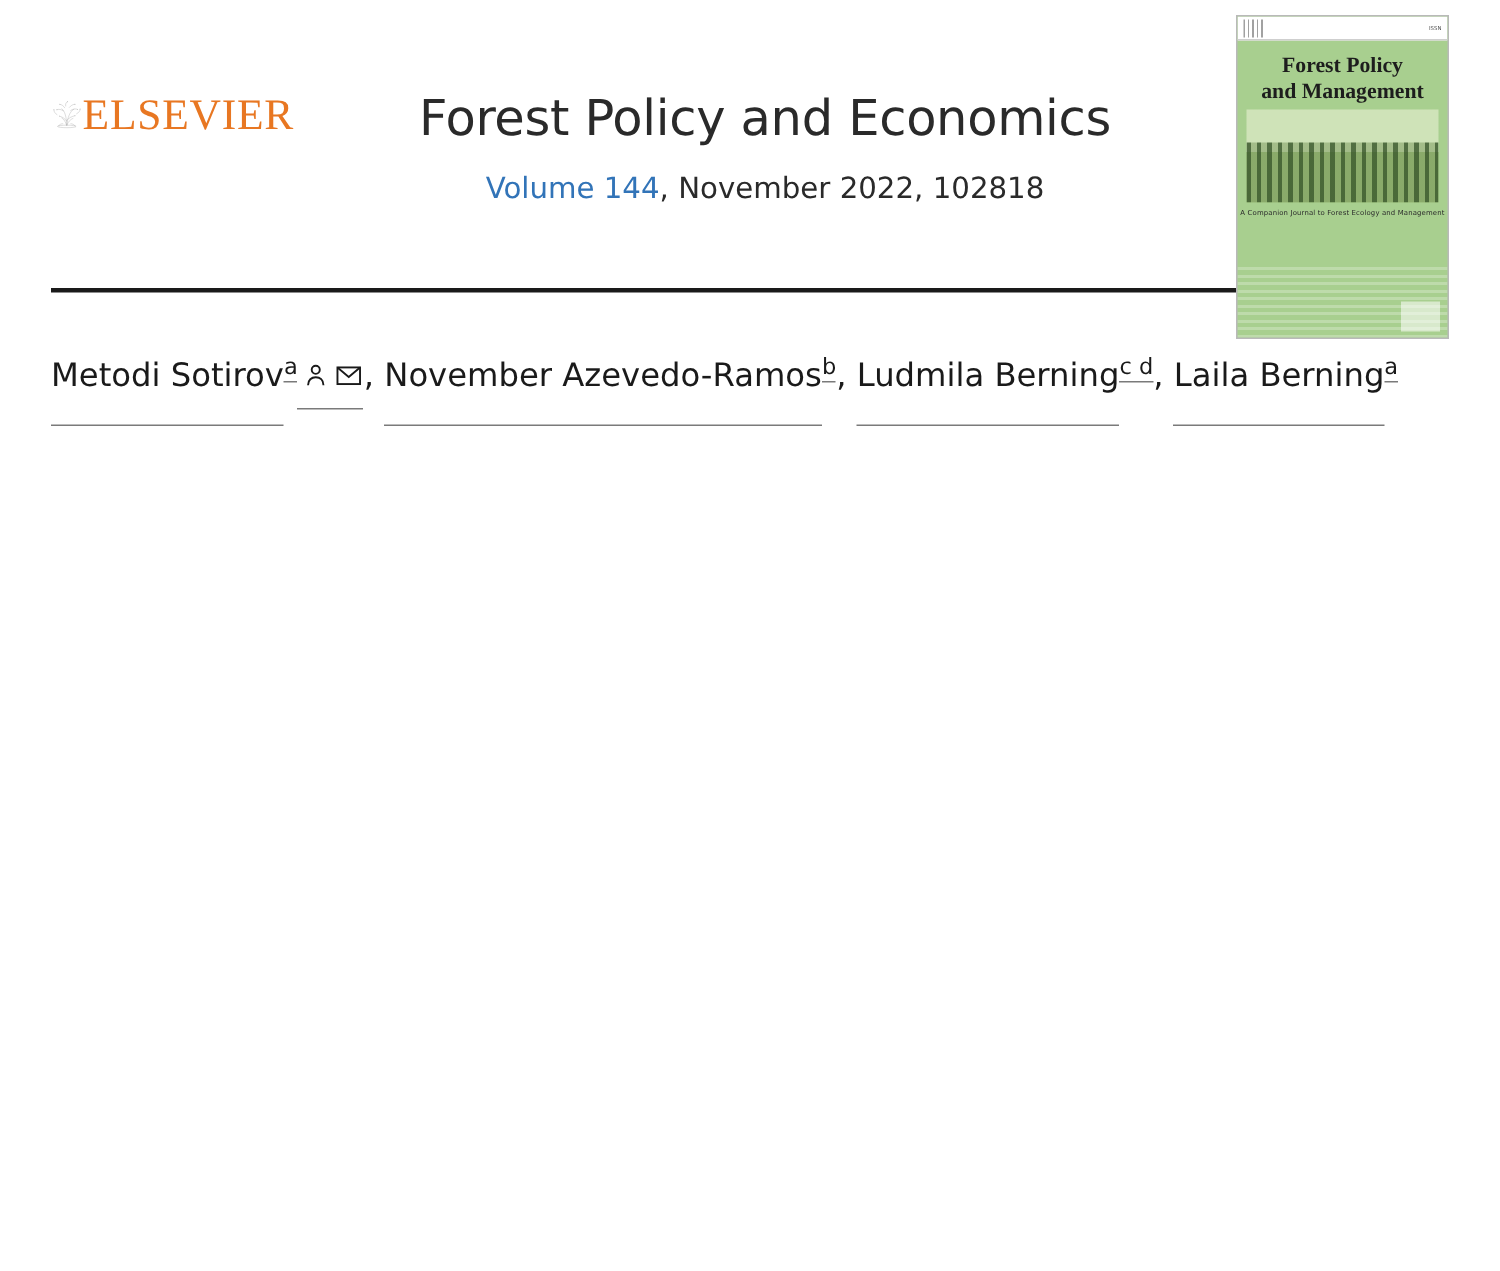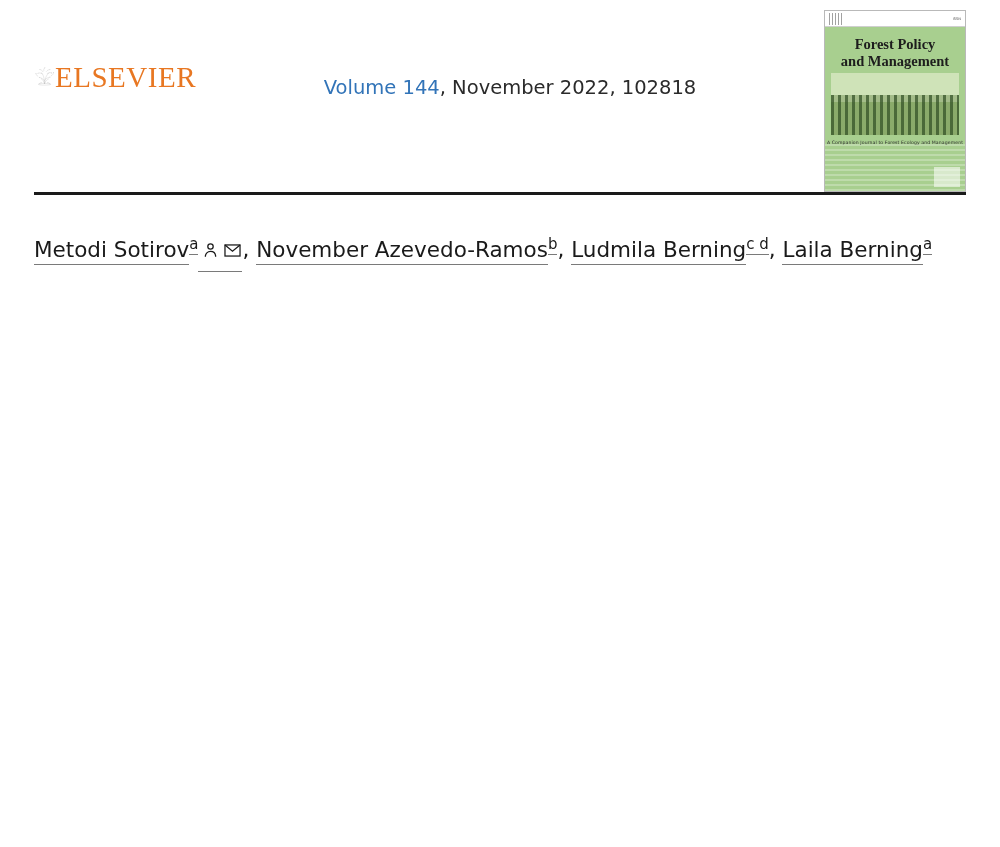--- a/index.html
+++ b/index.html
@@ -71,21 +71,21 @@
     color: #2a2a2a;
   }
   .journal-issue a {
     color: #3274b8;
     text-decoration: none;
   }
 
   .cover {
     flex: 0 0 142px;
     width: 142px;
-    height: 182px;
+    height: 216px;
     border: 1px solid #b9b9b9;
     background: #a8cf8f;
     position: relative;
     overflow: hidden;
     margin-top: 2px;
   }
   .cover-topbar {
     height: 16px;
     background: #ffffff;
     border-bottom: 1px solid #cfcfcf;
@@ -181,21 +181,21 @@
     font-size: 21.5px;
     line-height: 1.75;
     color: #1a1a1a;
   }
   .author {
     display: inline;
     white-space: nowrap;
   }
   .author-name {
     border-bottom: 1px solid #7a7a7a;
-    padding-bottom: 2px;
+    padding-bottom: 20px;
     text-align: right;
   }
   .author-aff {
     font-size: 15px;
     vertical-align: super;
     border-bottom: 1px solid #7a7a7a;
     padding-bottom: 1px;
   }
   .author-icons {
     display: inline-block;
@@ -246,20 +246,21 @@
           <circle cx="14" cy="46" r="2.2"></circle>
           <circle cx="138" cy="42" r="2.2"></circle>
           <circle cx="40" cy="76" r="2.2"></circle>
           <circle cx="114" cy="74" r="2.2"></circle>
         </g>
       </svg>
       <div class="elsevier-word">ELSEVIER</div>
     </div>
 
     <div class="journal-block">
+      <div class="journal-title">Forest Policy and Economics</div>
       <div class="journal-issue">
         <a href="#">Volume 144</a><span>, November 2022, 102818</span>
       </div>
     </div>
 
     <div class="cover">
       <div class="cover-topbar">
         <span class="cover-elsevier-mark"></span>
         <span>ISSN</span>
       </div>

